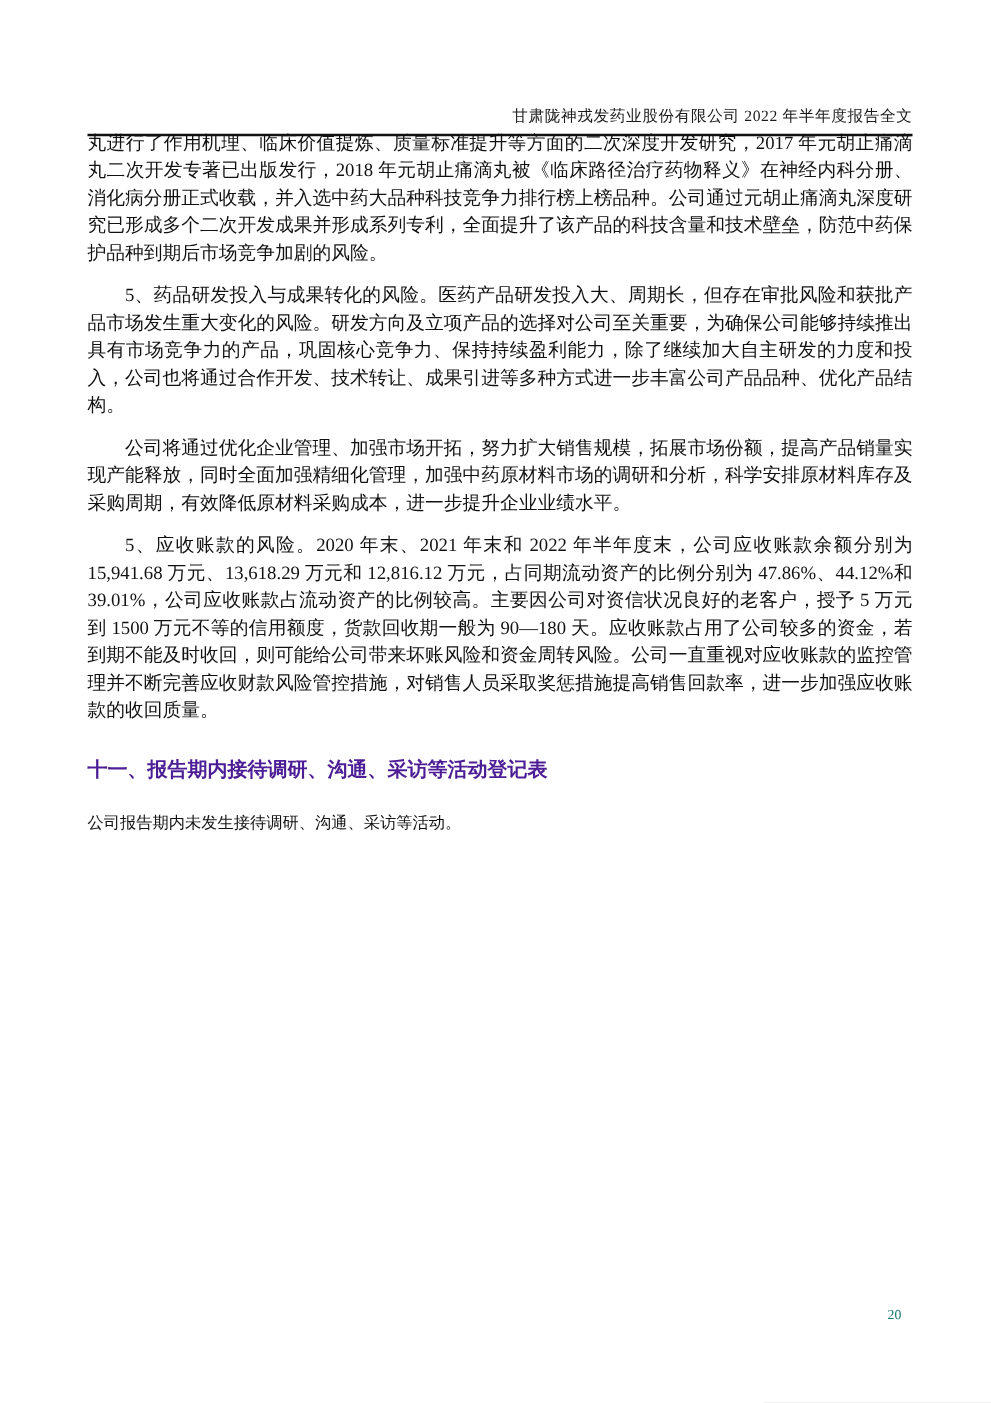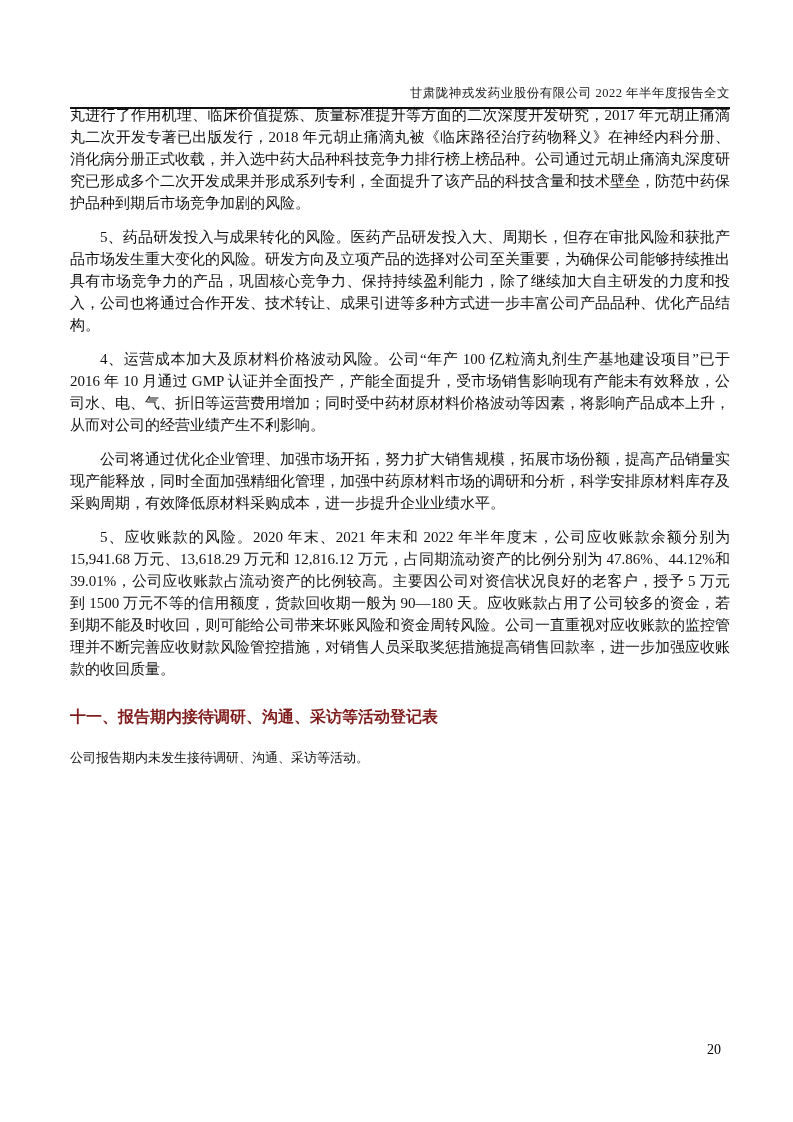--- a/index.html
+++ b/index.html
@@ -53,21 +53,21 @@
   .content p {
     margin: 12px 0 11px 0;
   }
   .content p.indent {
     text-indent: 2em;
   }
   .section-title {
     margin: 26px 0 20px 0;
     font-size: 16px;
     font-weight: bold;
-    color: #7f1d1d;
+    color: #4c1d95;
     text-align: left;
   }
   .applicability {
     font-size: 13px;
     line-height: 20px;
     margin-bottom: 2px;
   }
   .applicability .cb {
     font-family: "DejaVu Sans", sans-serif;
     font-size: 13px;
@@ -77,41 +77,40 @@
     width: 8px;
   }
   .note {
     font-size: 13px;
     line-height: 20px;
   }
   .page-number {
     position: absolute;
     right: 72px;
     bottom: 64px;
-    font-size: 14px;
-    color: #000000;
+    font-size: 11px;
+    color: #0f766e;
   }
 </style>
 </head>
 <body>
 
 <div class="page">
 
   <div class="header">
     <span class="header-title">甘肃陇神戎发药业股份有限公司 2022 年半年度报告全文</span>
     <div class="header-rule"></div>
   </div>
 
   <div class="content">
 
     <p>丸进行了作用机理、临床价值提炼、质量标准提升等方面的二次深度开发研究，2017 年元胡止痛滴丸二次开发专著已出版发行，2018 年元胡止痛滴丸被《临床路径治疗药物释义》在神经内科分册、消化病分册正式收载，并入选中药大品种科技竞争力排行榜上榜品种。公司通过元胡止痛滴丸深度研究已形成多个二次开发成果并形成系列专利，全面提升了该产品的科技含量和技术壁垒，防范中药保护品种到期后市场竞争加剧的风险。</p>
 
     <p class="indent">5、药品研发投入与成果转化的风险。医药产品研发投入大、周期长，但存在审批风险和获批产品市场发生重大变化的风险。研发方向及立项产品的选择对公司至关重要，为确保公司能够持续推出具有市场竞争力的产品，巩固核心竞争力、保持持续盈利能力，除了继续加大自主研发的力度和投入，公司也将通过合作开发、技术转让、成果引进等多种方式进一步丰富公司产品品种、优化产品结构。</p>
 
-    <p class="indent">4、运营成本加大及原材料价格波动风险。公司“年产 100 亿粒滴丸剂生产基地建设项目”已于 2016 年 10 月通过 GMP 认证并全面投产，产能全面提升，受市场销售影响现有产能未有效释放，公司水、电、气、折旧等运营费用增加；同时受中药材原材料价格波动等因素，将影响产品成本上升，从而对公司的经营业绩产生不利影响。</p>
 
     <p class="indent">公司将通过优化企业管理、加强市场开拓，努力扩大销售规模，拓展市场份额，提高产品销量实现产能释放，同时全面加强精细化管理，加强中药原材料市场的调研和分析，科学安排原材料库存及采购周期，有效降低原材料采购成本，进一步提升企业业绩水平。</p>
 
     <p class="indent">5、应收账款的风险。2020 年末、2021 年末和 2022 年半年度末，公司应收账款余额分别为 15,941.68 万元、13,618.29 万元和 12,816.12 万元，占同期流动资产的比例分别为 47.86%、44.12%和 39.01%，公司应收账款占流动资产的比例较高。主要因公司对资信状况良好的老客户，授予 5 万元到 1500 万元不等的信用额度，货款回收期一般为 90—180 天。应收账款占用了公司较多的资金，若到期不能及时收回，则可能给公司带来坏账风险和资金周转风险。公司一直重视对应收账款的监控管理并不断完善应收财款风险管控措施，对销售人员采取奖惩措施提高销售回款率，进一步加强应收账款的收回质量。</p>
 
 
 
     <h2 class="section-title">十一、报告期内接待调研、沟通、采访等活动登记表</h2>
 
 

